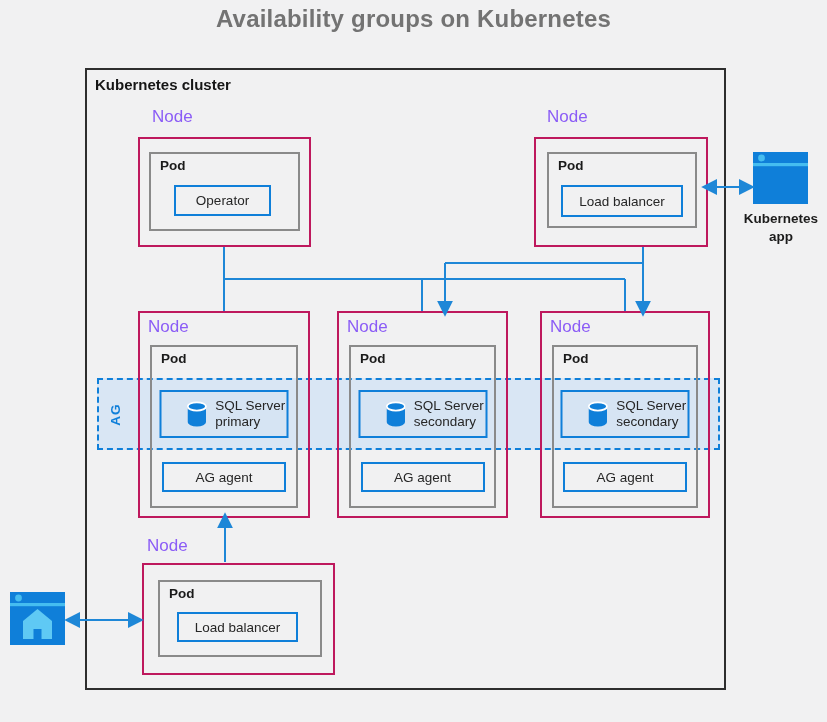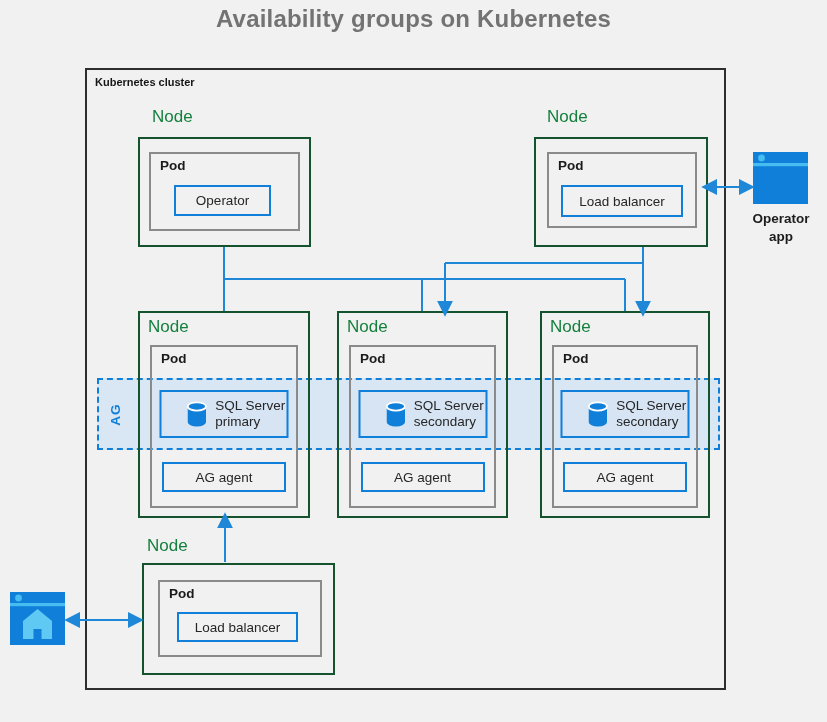--- a/index.html
+++ b/index.html
@@ -10,23 +10,23 @@
   }
   .abs{position:absolute;}
   .title{
     position:absolute;left:0;right:0;top:5px;text-align:center;
     font-size:24px;font-weight:bold;color:#737373;letter-spacing:.2px;
   }
   .cluster{
     position:absolute;left:85px;top:68px;width:641px;height:622px;
     border:2px solid #2e2e2e;background:transparent;
   }
-  .cluster-label{position:absolute;left:8px;top:6px;font-size:11px;font-weight:bold;color:#161616;}
-  .node-label{position:absolute;font-size:17px;color:#15803d;}
-  .node-box{position:absolute;border:2px solid #14532d;background:transparent;}
+  .cluster-label{position:absolute;left:8px;top:6px;font-size:15px;font-weight:bold;color:#161616;}
+  .node-label{position:absolute;font-size:17px;color:#8b5cf6;}
+  .node-box{position:absolute;border:2px solid #be185d;background:transparent;}
   .pod-box{position:absolute;border:2px solid #8a8a8a;background:transparent;}
   .pod-label{position:absolute;left:9px;top:4px;font-size:13.5px;font-weight:bold;color:#1a1a1a;}
   .blue-box{
     position:absolute;border:2px solid #0f7fd9;display:flex;align-items:center;
     justify-content:center;font-size:13.5px;color:#262626;background:transparent;
   }
   .sql-box{
     justify-content:flex-start;gap:8px;padding-left:25px;background:#d6e4f3;
     line-height:1.22;
   }
@@ -73,21 +73,21 @@
       <div class="pod-label">Pod</div>
       <div class="blue-box" style="left:12px;top:31px;width:122px;height:32px;">Load balancer</div>
     </div>
   </div>
 
   <svg class="abs" style="left:753px;top:152px;" width="55" height="52" viewBox="0 0 55 52">
     <rect width="55" height="52" fill="#0f7fd9"></rect>
     <rect y="11" width="55" height="3.2" fill="#45bdf0"></rect>
     <circle cx="8.5" cy="6" r="3.4" fill="#45bdf0"></circle>
   </svg>
-  <div class="app-label" style="left:741px;top:210px;width:80px;">Operator app</div>
+  <div class="app-label" style="left:741px;top:210px;width:80px;">Kubernetes app</div>
 
   <div class="node-box" style="left:138px;top:311px;width:172px;height:207px;">
     <div class="node-label" style="left:8px;top:4px;">Node</div>
     <div class="pod-box" style="left:10px;right:10px;top:32px;height:163px;">
       <div class="pod-label">Pod</div>
       <div class="blue-box sql-box" style="left:50%;transform:translateX(-50%);top:43px;width:129px;height:48px;">
         <svg width="25" height="31" viewBox="0 0 25 31">
           <path d="M1.5 5.8 V25 a11 5 0 0 0 22 0 V5.8 Z" fill="#0f7fd9"></path>
           <ellipse cx="12.5" cy="5.8" rx="11" ry="5" fill="#0f7fd9" stroke="#ffffff" stroke-width="2.2"></ellipse>
         </svg>

